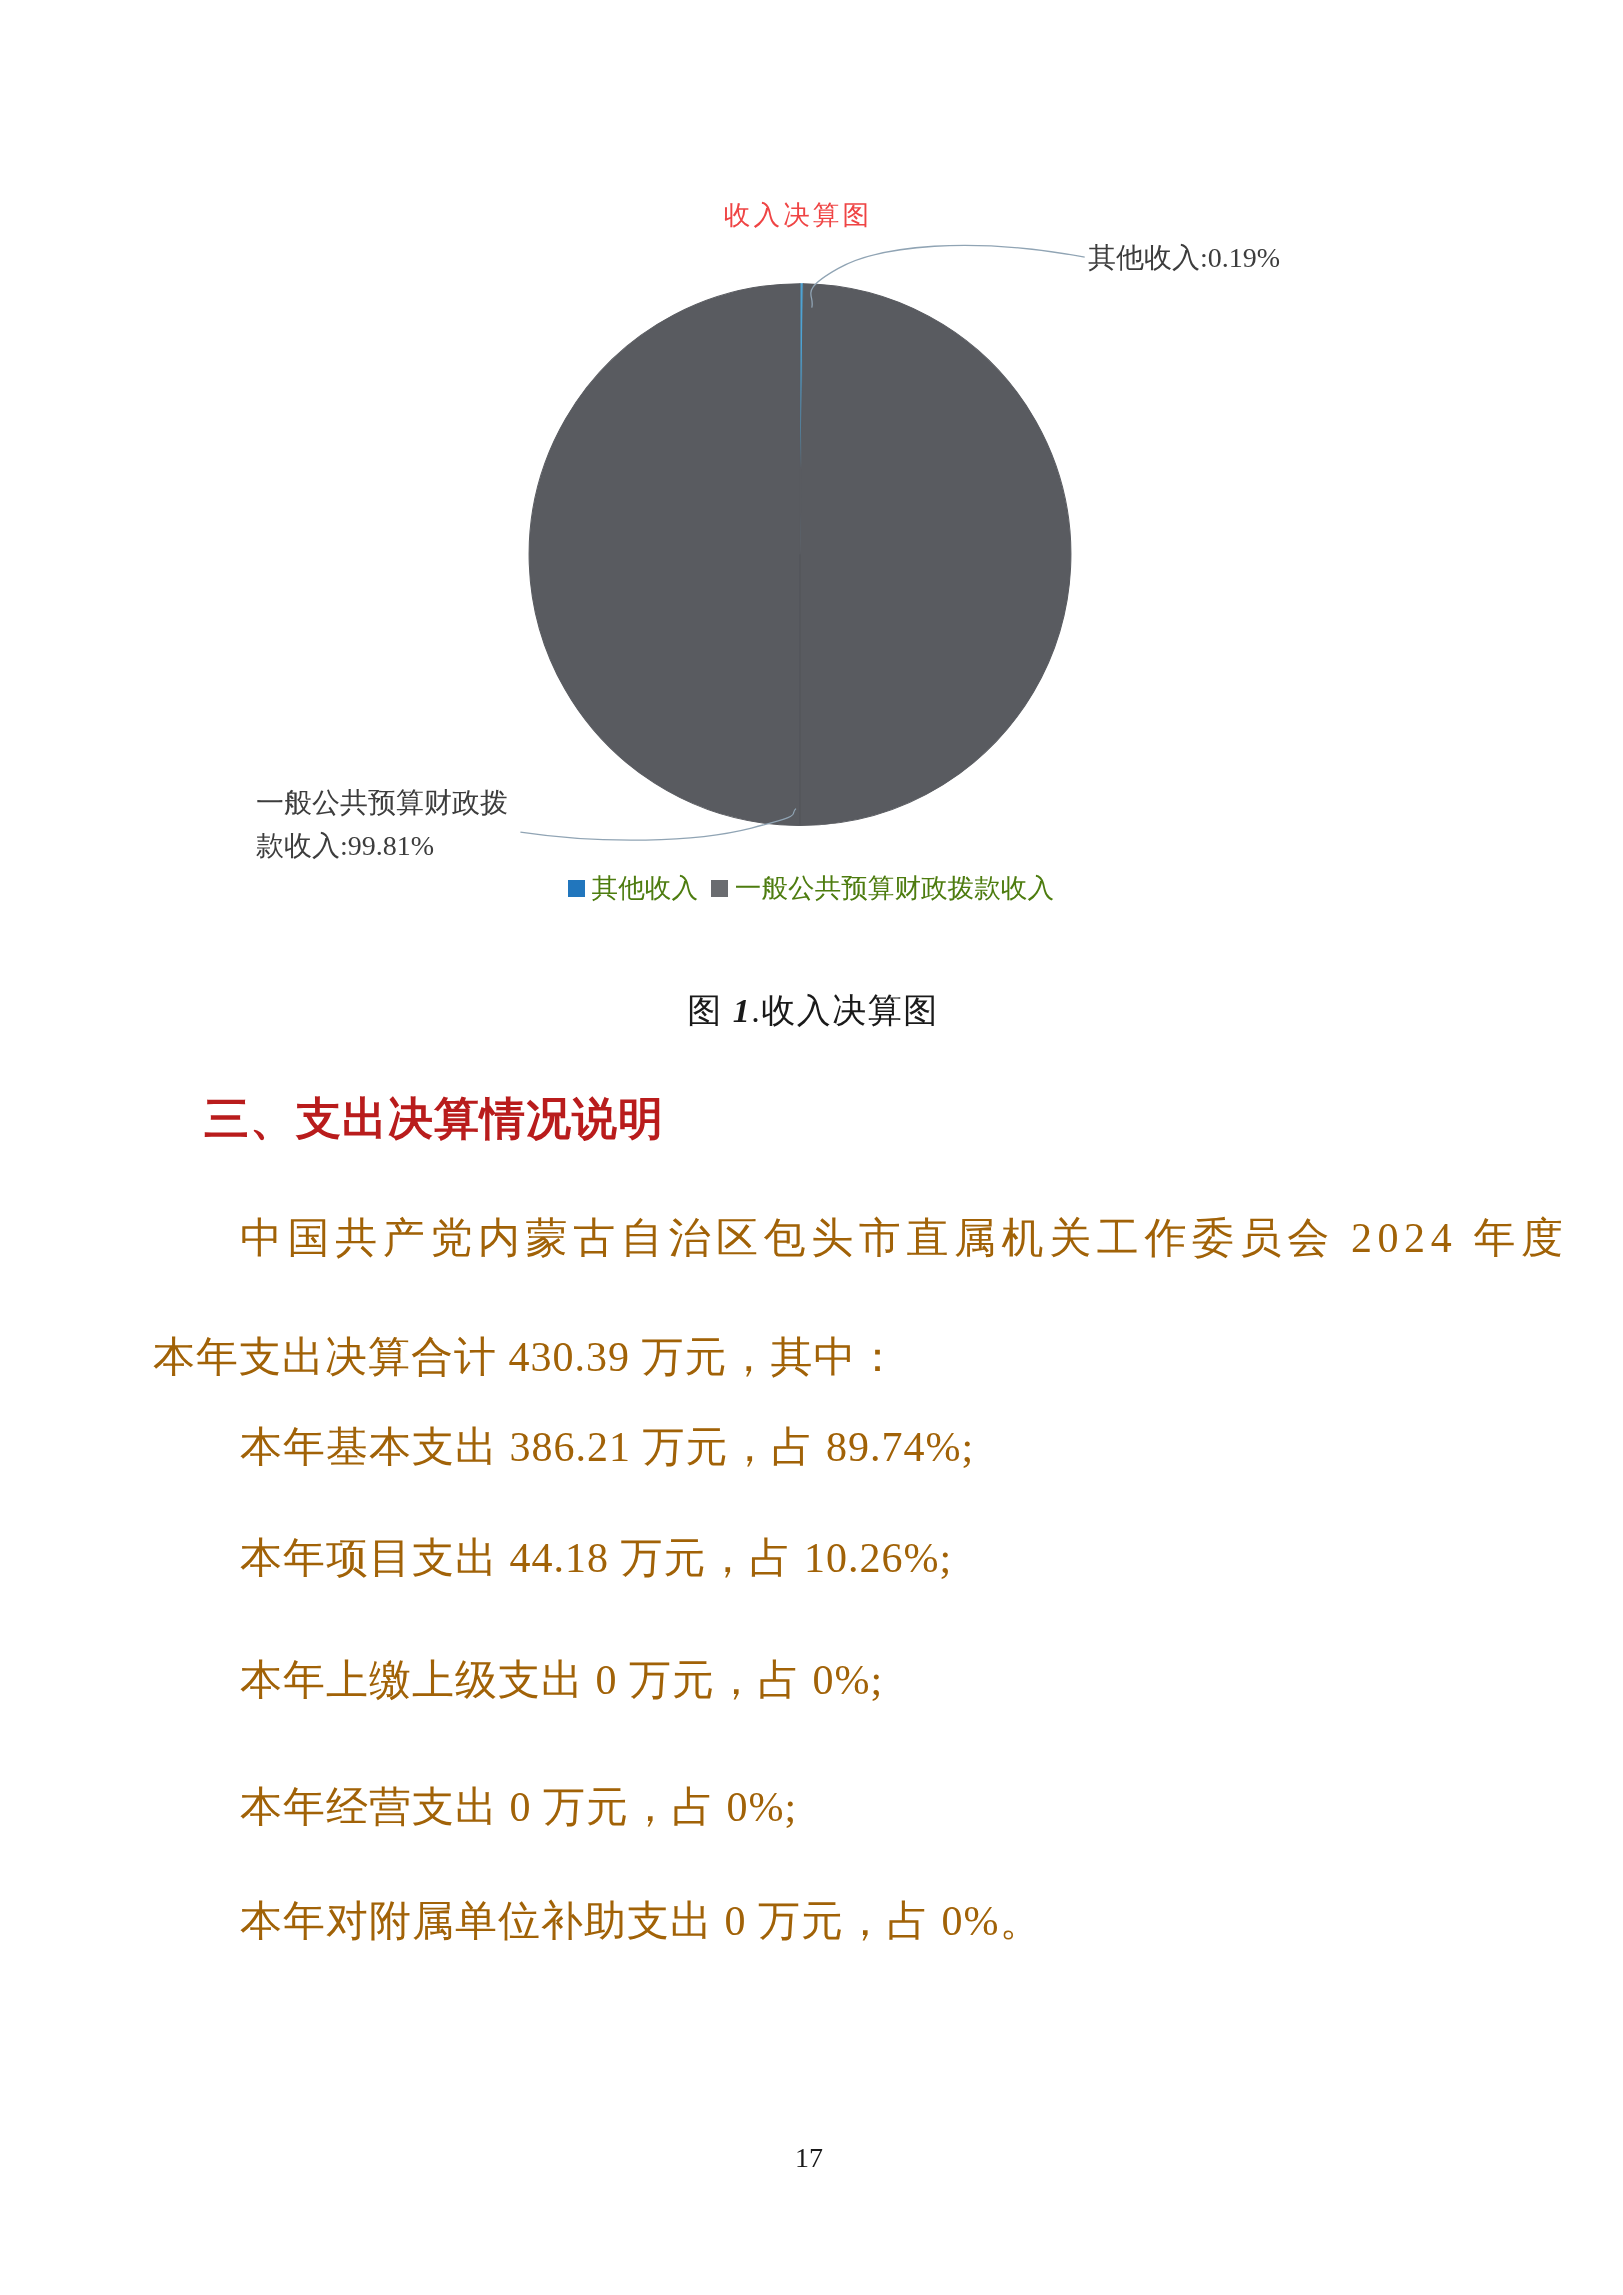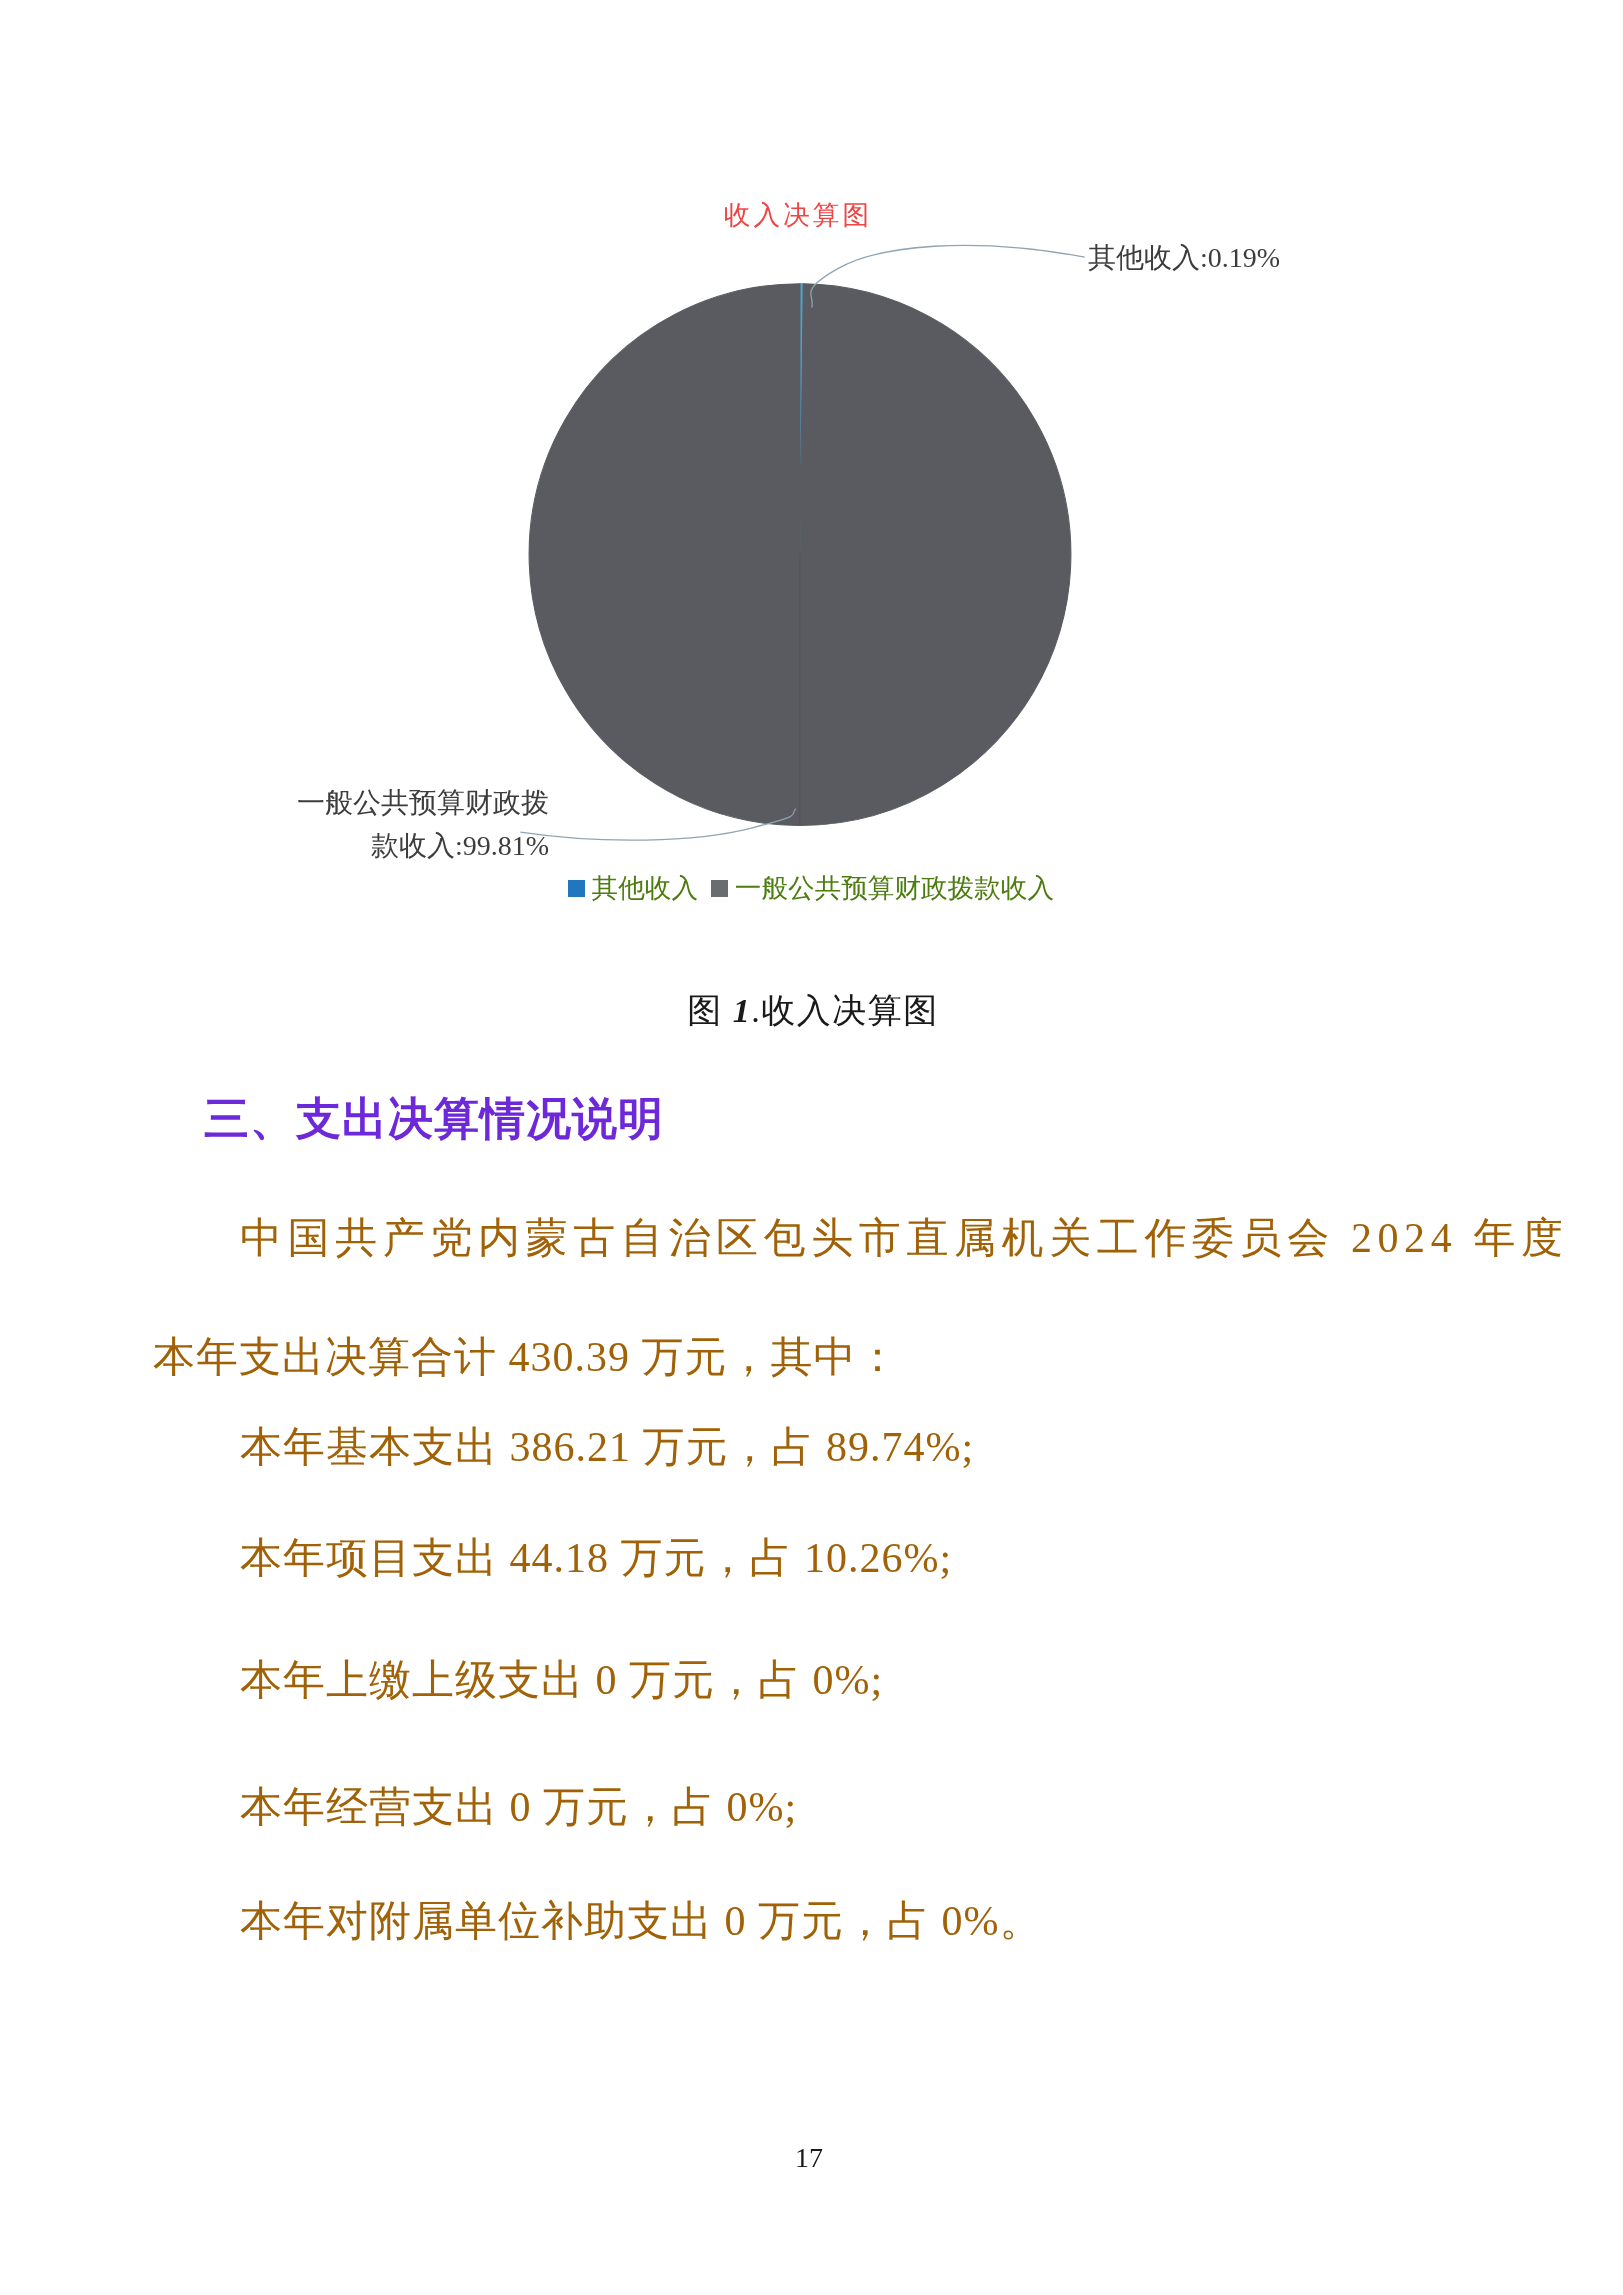--- a/index.html
+++ b/index.html
@@ -7,35 +7,35 @@
     width:1623px;height:2295px;position:relative;background:#ffffff;
     font-family:"Liberation Serif","DejaVu Serif",serif;
     overflow:hidden;color:#000;
   }
   .abs{position:absolute;white-space:nowrap;}
   .centered{transform:translateX(-50%);}
 
   
   .chart-title{font-size:26.6px;color:#ef4444;letter-spacing:3.1px;}
   .callout{font-size:28px;color:#3d3d3d;}
-  .callout-left{text-align:right;line-height:43px;white-space:nowrap;margin-left:41px;}
+  .callout-left{text-align:left;line-height:43px;white-space:nowrap;}
 
   
   .legend{display:flex;align-items:center;gap:13.3px;font-size:26.6px;color:#4d7c0f;}
   .legend-item{display:flex;align-items:center;gap:6.6px;}
   .swatch{width:17px;height:17px;flex:0 0 auto;}
 
   
   .caption{font-size:34px;color:#1a1a1a;letter-spacing:1.5px;}
   .caption .num{font-style:italic;font-weight:bold;}
 
   
   .heading{
     font-family:"Liberation Sans","DejaVu Sans",sans-serif;
-    font-weight:bold;font-size:45px;color:#6d28d9;letter-spacing:1px;text-align:center;
+    font-weight:bold;font-size:45px;color:#b91c1c;letter-spacing:1px;text-align:center;
   }
 
   
   .bodyline{font-size:42px;color:#a16207;letter-spacing:1px;}
   .indent1{letter-spacing:5.6px;}
 
   .pagenum{font-size:28px;color:#1a1a1a;}
 
   svg{position:absolute;left:0;top:0;}
 </style>

